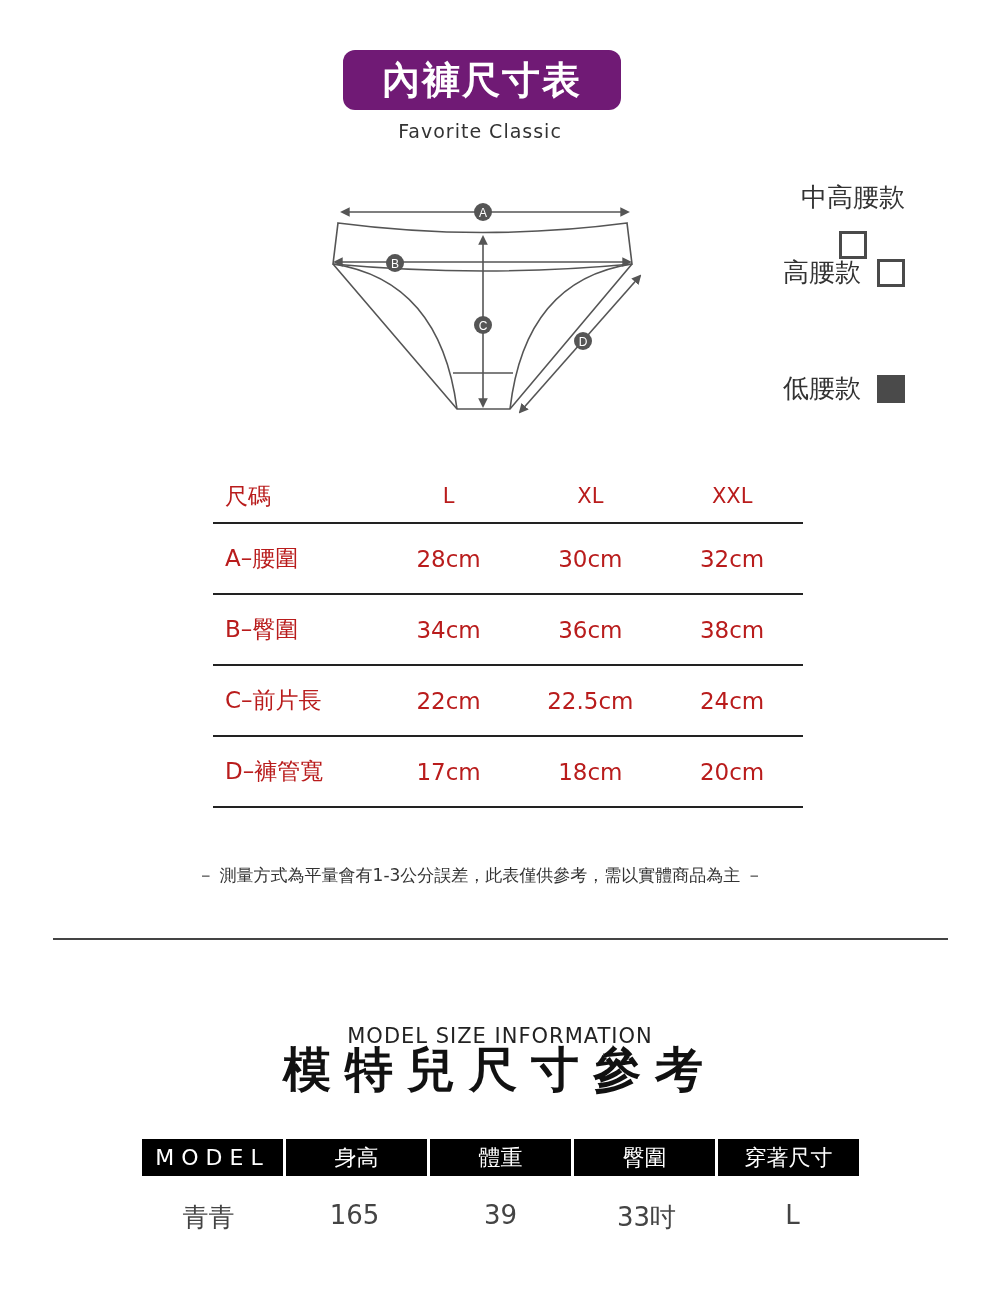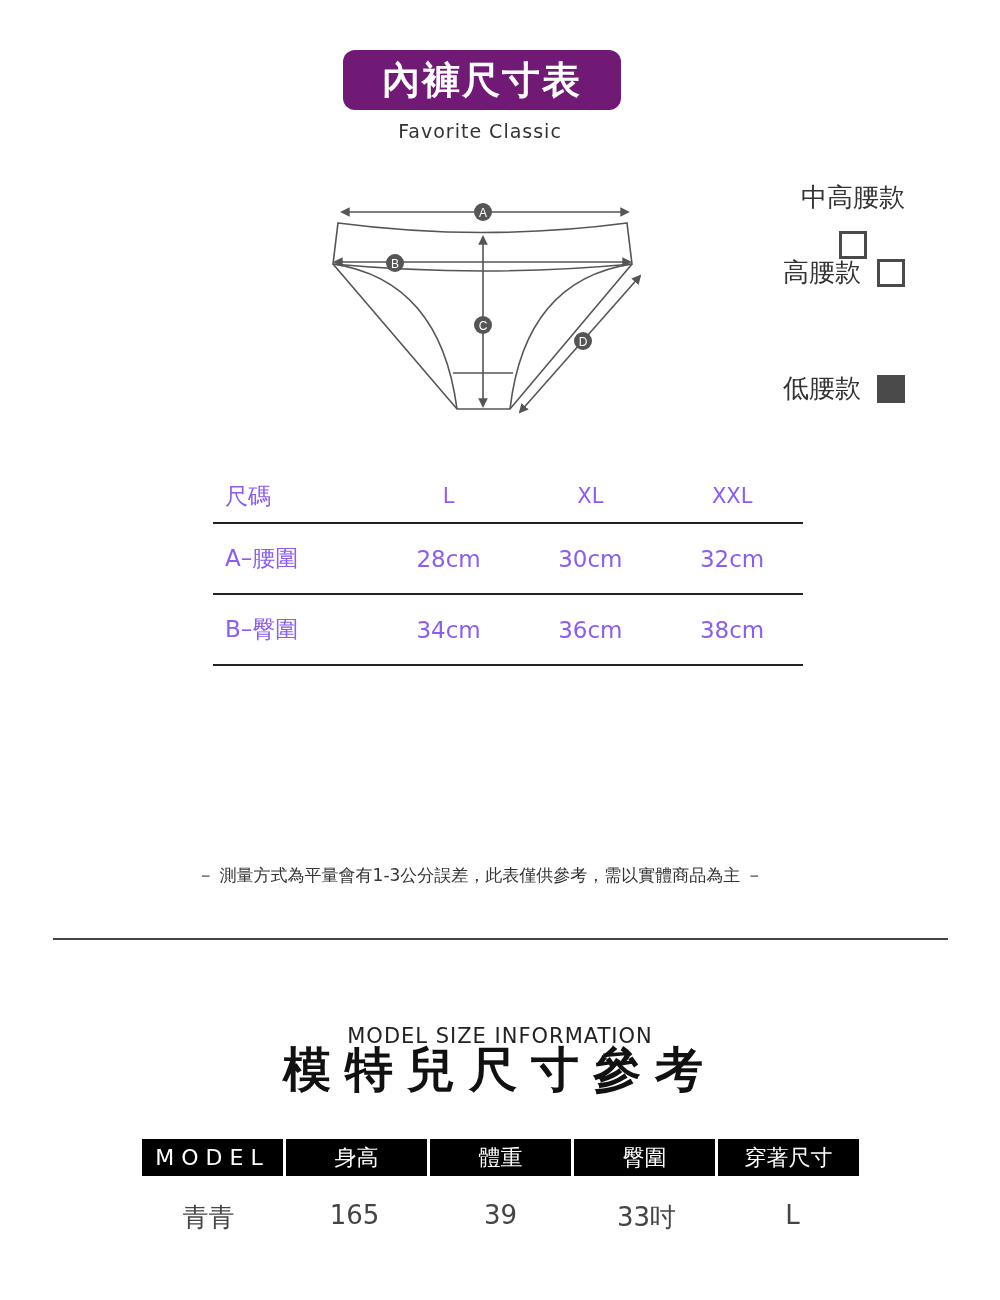--- a/index.html
+++ b/index.html
@@ -16,21 +16,21 @@
 
   .legend-row { right:95px; display:flex; align-items:center; gap:16px; }
   .legend-label { font-size:26px; color:#333; }
   .legend-box { width:28px; height:28px; border:3px solid #4a4a4a; box-sizing:border-box; }
   .legend-box.filled { background:#4a4a4a; }
 
   .size-table { left:213px; top:470px; width:590px; }
   .st-row { display:flex; align-items:center; border-bottom:2px solid #222; }
   .st-row.head { height:52px; }
   .st-row.body { height:69px; }
-  .st-cell { font-size:23px; color:#8b5cf6; }
+  .st-cell { font-size:23px; color:#b91c1c; }
   .st-cell.label { width:180px; padding-left:12px; box-sizing:border-box; font-weight:500; }
   .st-cell.val { width:156px; text-align:center; }
   .st-row.head .st-cell.val { font-size:21px; }
 
   .note { left:150px; top:864px; width:660px; text-align:center; font-size:17px; color:#333; }
 
   .divider { left:53px; top:938px; width:895px; height:2px; background:#444; }
 
   .model-en { left:280px; top:988px; width:440px; text-align:center; font-size:21px; letter-spacing:1px; color:#222;margin-top:36px; }
   .model-zh { left:280px; top:1038px; width:440px; text-align:center; font-size:48px; letter-spacing:14px; color:#111; font-weight:700; }
@@ -111,20 +111,32 @@
     <div class="st-cell val">28cm</div>
     <div class="st-cell val">30cm</div>
     <div class="st-cell val">32cm</div>
   </div>
   <div class="st-row body">
     <div class="st-cell label">B–臀圍</div>
     <div class="st-cell val">34cm</div>
     <div class="st-cell val">36cm</div>
     <div class="st-cell val">38cm</div>
   </div>
+  <div class="st-row body">
+    <div class="st-cell label">C–前片長</div>
+    <div class="st-cell val">22cm</div>
+    <div class="st-cell val">22.5cm</div>
+    <div class="st-cell val">24cm</div>
+  </div>
+  <div class="st-row body">
+    <div class="st-cell label">D–褲管寬</div>
+    <div class="st-cell val">17cm</div>
+    <div class="st-cell val">18cm</div>
+    <div class="st-cell val">20cm</div>
+  </div>
 </div>
 
 <div class="abs note">－ 測量方式為平量會有1-3公分誤差，此表僅供參考，需以實體商品為主 －</div>
 
 <div class="abs divider"></div>
 
 <div class="abs model-en">MODEL SIZE INFORMATION</div>
 <div class="abs model-zh">模特兒尺寸參考</div>
 
 <div class="abs model-table">

